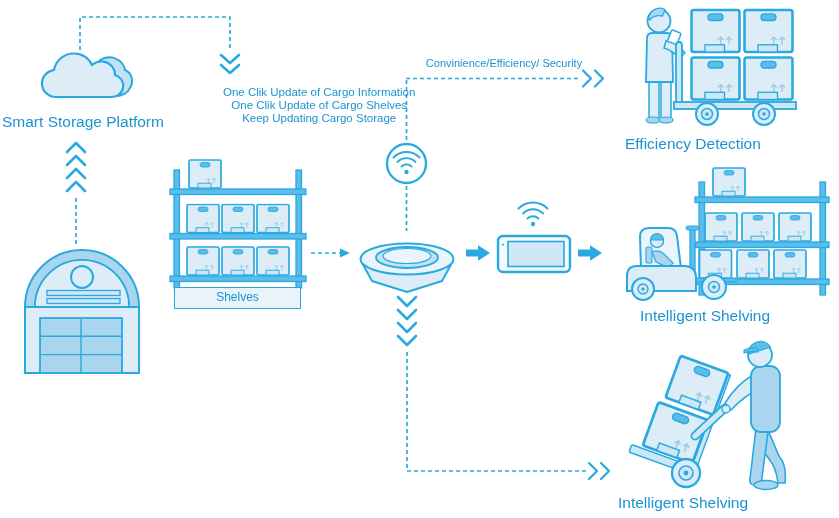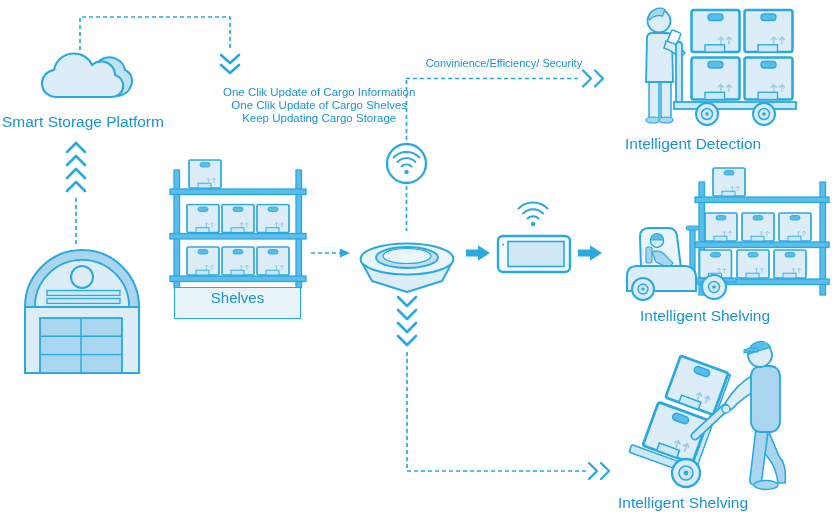--- a/index.html
+++ b/index.html
@@ -11,23 +11,23 @@
     --pale:#cde7f5;
   }
   *{margin:0;padding:0;box-sizing:border-box;}
   body{background:#fff;font-family:"Liberation Sans","DejaVu Sans",sans-serif;}
   .stage{position:relative;width:839px;height:518px;background:#fff;overflow:hidden;}
   .stage svg{position:absolute;left:0;top:0;}
   .lbl{position:absolute;color:var(--text);font-size:15.5px;text-align:left;white-space:nowrap;}
   .notes{position:absolute;left:175px;top:86px;color:var(--text);font-size:11.5px;line-height:13px;text-align:center;margin-left:48px;}
   .cap{position:absolute;left:416px;top:57px;width:176px;color:var(--text);font-size:11px;text-align:center;white-space:nowrap;}
   .shelves-tag{
-    position:absolute;left:174px;top:287px;width:127px;height:32px;
+    position:absolute;left:174px;top:287px;width:127px;height:22px;
     border:1.5px solid var(--stroke);background:#e9f3fa;color:var(--text);
-    font-size:15px;line-height:19px;text-align:center;
+    font-size:12px;line-height:19px;text-align:center;
   }
 </style>
 </head>
 <body>
 
 <div class="stage">
 
 <svg width="839" height="518" viewBox="0 0 839 518">
   <defs>
     <symbol id="cargo-box" viewBox="0 0 34 30">
@@ -237,19 +237,19 @@
 <div class="notes">
   <div>One Clik Update of Cargo Information</div>
   <div>One Clik Update of Cargo Shelves</div>
   <div>Keep Updating Cargo Storage</div>
 </div>
 
 <div class="cap">Convinience/Efficiency/ Security</div>
 
 <div class="shelves-tag">Shelves</div>
 
-<div class="lbl" style="left:625px;top:135px;width:190px;">Intelligent Detection</div>
+<div class="lbl" style="left:625px;top:135px;width:190px;">Efficiency Detection</div>
 
 <div class="lbl" style="left:640px;top:307px;width:190px;">Intelligent Shelving</div>
 
 <div class="lbl" style="left:618px;top:494px;width:205px;">Intelligent Shelving</div>
 
 </div>
 
 </body></html>

